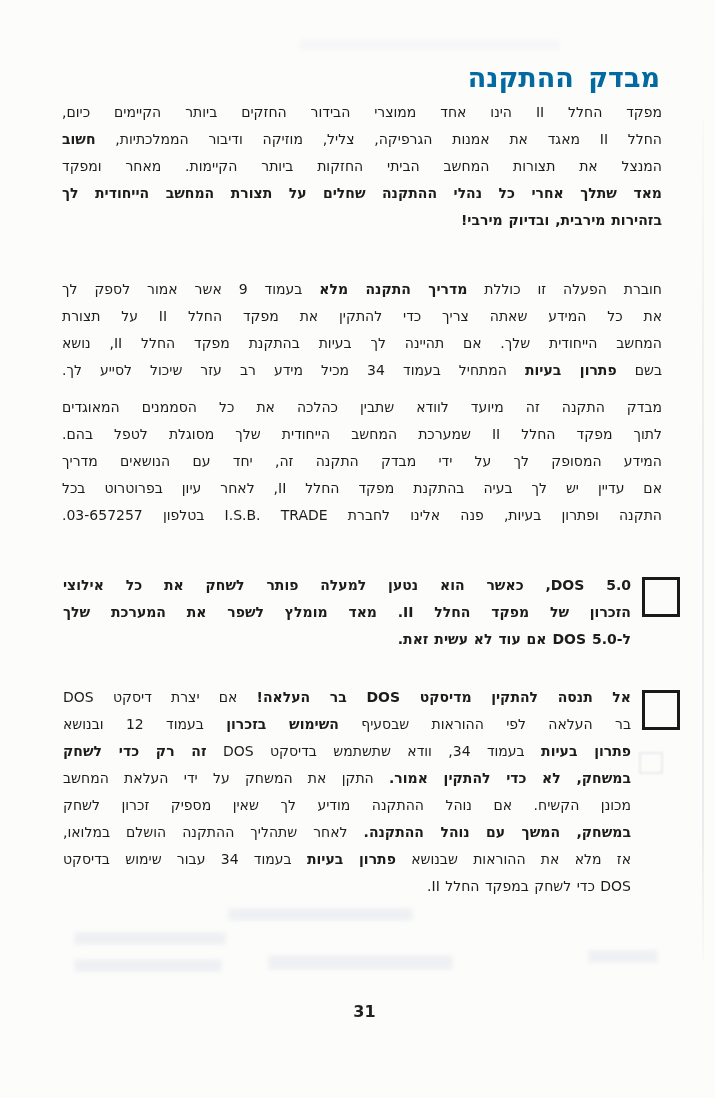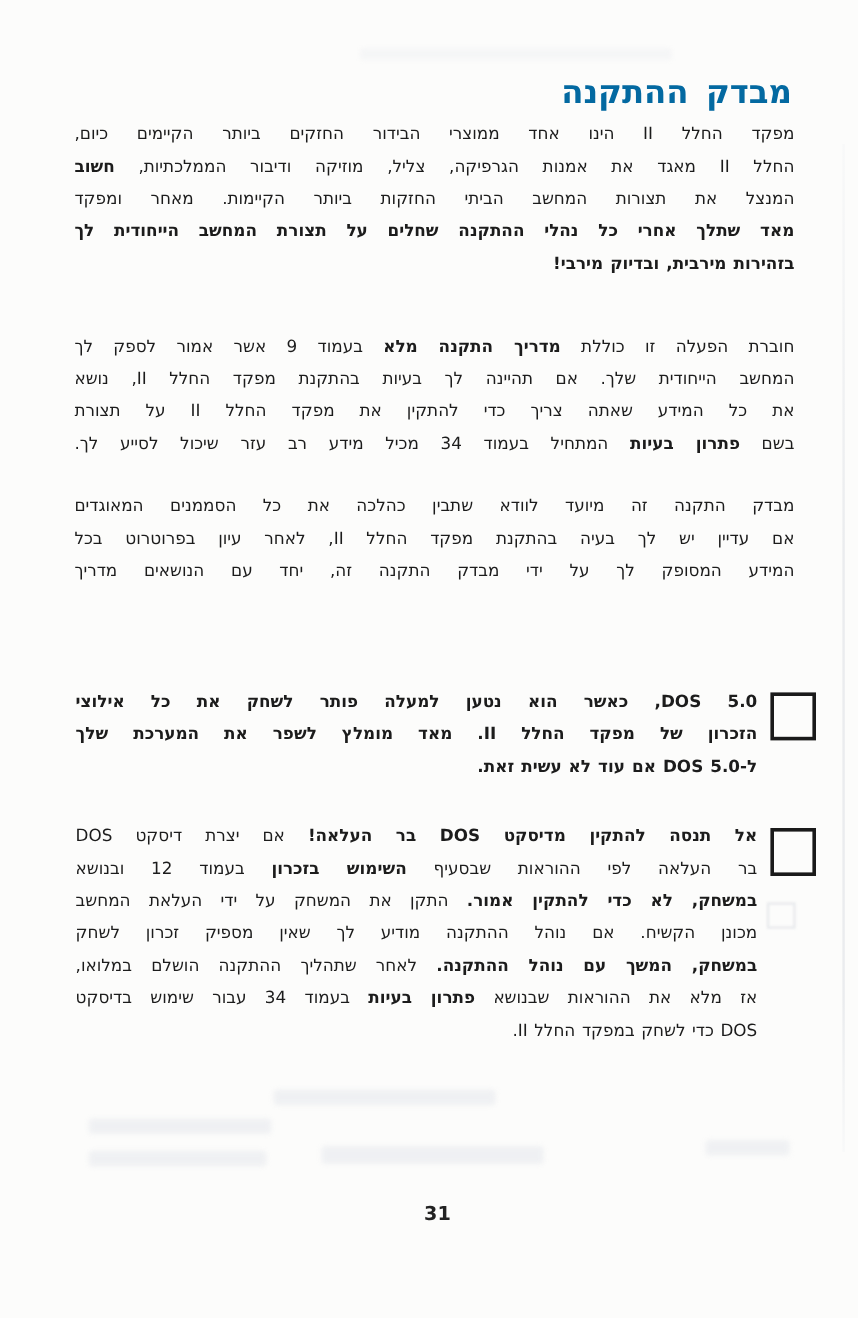--- a/index.html
+++ b/index.html
@@ -86,42 +86,45 @@
   <div class="para" style="top:99px">
       <div class="line"><span>מפקד החלל II הינו אחד ממוצרי הבידור החזקים ביותר הקיימים כיום,</span></div>
       <div class="line"><span>החלל II מאגד את אמנות הגרפיקה, צליל, מוזיקה ודיבור הממלכתיות, </span><span class="b">חשוב</span></div>
       <div class="line"><span>המנצל את תצורות המחשב הביתי החזקות ביותר הקיימות. מאחר ומפקד</span></div>
       <div class="line"><span class="b">מאד שתלך אחרי כל נהלי ההתקנה שחלים על תצורת המחשב הייחודית לך</span></div>
       <div class="line r"><span class="b">בזהירות מירבית, ובדיוק מירבי!</span></div>
     </div>
 
   <div class="para" style="top:276px">
       <div class="line"><span>חוברת הפעלה זו כוללת </span><span class="b">מדריך התקנה מלא</span><span> בעמוד 9 אשר אמור לספק לך</span></div>
+      <div class="line"><span>את כל המידע שאתה צריך כדי להתקין את מפקד החלל II על תצורת</span></div>
       <div class="line"><span>המחשב הייחודית שלך. אם תהיינה לך בעיות בהתקנת מפקד החלל II, נושא</span></div>
-      <div class="line"><span>את כל המידע שאתה צריך כדי להתקין את מפקד החלל II על תצורת</span></div>
       <div class="line"><span>בשם </span><span class="b">פתרון בעיות</span><span> המתחיל בעמוד 34 מכיל מידע רב עזר שיכול לסייע לך.</span></div>
     </div>
 
-  <div class="para" style="top:409px">
+  <div class="para" style="top:394px">
       <div class="line"><span>מבדק התקנה זה מיועד לוודא שתבין כהלכה את כל הסממנים המאוגדים</span></div>
+      <div class="line"><span>לתוך מפקד החלל II שמערכת המחשב הייחודית שלך מסוגלת לטפל בהם.</span></div>
+      <div class="line"><span>המידע המסופק לך על ידי מבדק התקנה זה, יחד עם הנושאים מדריך</span></div>
       <div class="line"><span>אם עדיין יש לך בעיה בהתקנת מפקד החלל II, לאחר עיון בפרוטרוט בכל</span></div>
-      <div class="line"><span>המידע המסופק לך על ידי מבדק התקנה זה, יחד עם הנושאים מדריך</span></div>
+      <div class="line"><span>התקנה ופתרון בעיות, פנה אלינו לחברת I.S.B. TRADE בטלפון 03-657257.</span></div>
     </div>
 
   <span class="checkbox" id="checkbox-1"></span>
   <div class="para indented" style="top:572px">
       <div class="line"><span class="b">DOS 5.0, כאשר הוא נטען למעלה פותר לשחק את כל אילוצי</span></div>
       <div class="line"><span class="b">הזכרון של מפקד החלל II. מאד מומלץ לשפר את המערכת שלך</span></div>
       <div class="line r"><span class="b">ל-DOS 5.0 אם עוד לא עשית זאת.</span></div>
     </div>
 
   <span class="checkbox" id="checkbox-2"></span>
   <div class="para indented" style="top:684px">
       <div class="line"><span class="b">אל תנסה להתקין מדיסקט DOS בר העלאה!</span><span> אם יצרת דיסקט DOS</span></div>
       <div class="line"><span>בר העלאה לפי ההוראות שבסעיף </span><span class="b">השימוש בזכרון</span><span> בעמוד 12 ובנושא</span></div>
+      <div class="line"><span class="b">פתרון בעיות</span><span> בעמוד 34, וודא שתשתמש בדיסקט DOS </span><span class="b">זה רק כדי לשחק</span></div>
       <div class="line"><span class="b">במשחק, לא כדי להתקין אמור.</span><span> התקן את המשחק על ידי העלאת המחשב</span></div>
       <div class="line"><span>מכונן הקשיח. אם נוהל ההתקנה מודיע לך שאין מספיק זכרון לשחק</span></div>
       <div class="line"><span class="b">במשחק, המשך עם נוהל ההתקנה.</span><span> לאחר שתהליך ההתקנה הושלם במלואו,</span></div>
       <div class="line"><span>אז מלא את ההוראות שבנושא </span><span class="b">פתרון בעיות</span><span> בעמוד 34 עבור שימוש בדיסקט</span></div>
       <div class="line r"><span>DOS כדי לשחק במפקד החלל II.</span></div>
     </div>
 
   <div class="page-number">31</div>
 
   <span class="ghost" id="ghost-1"></span>

